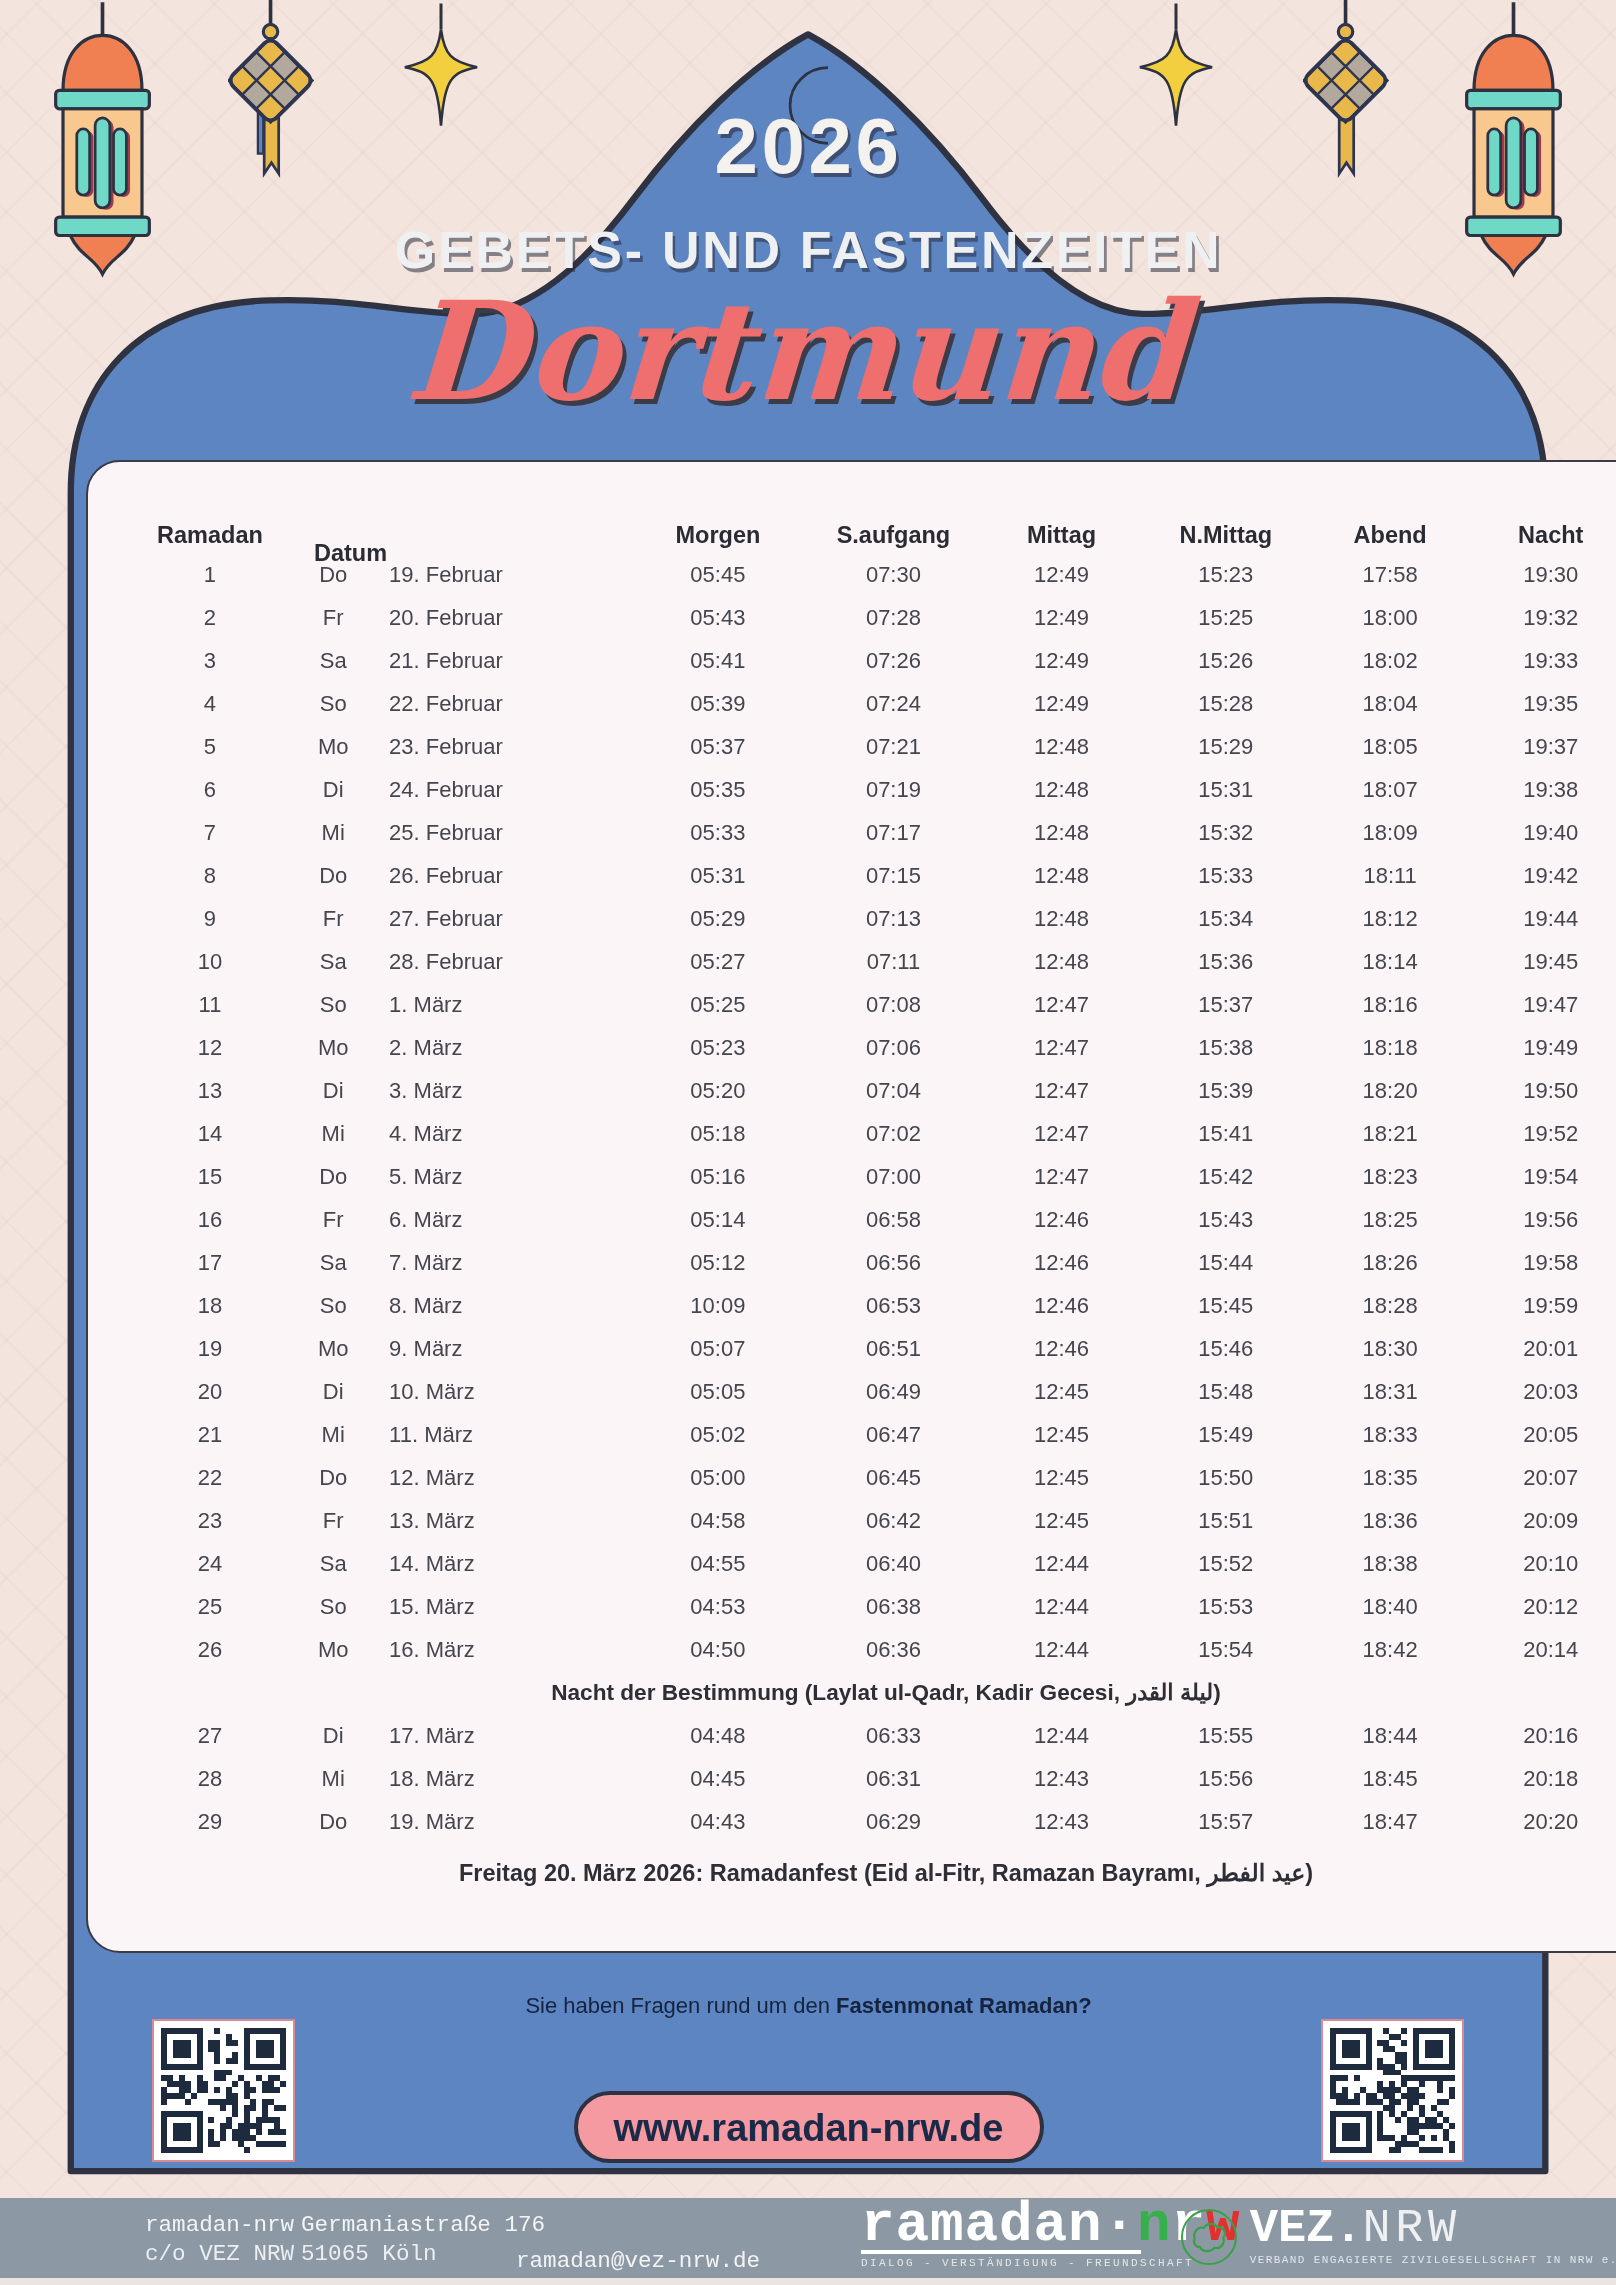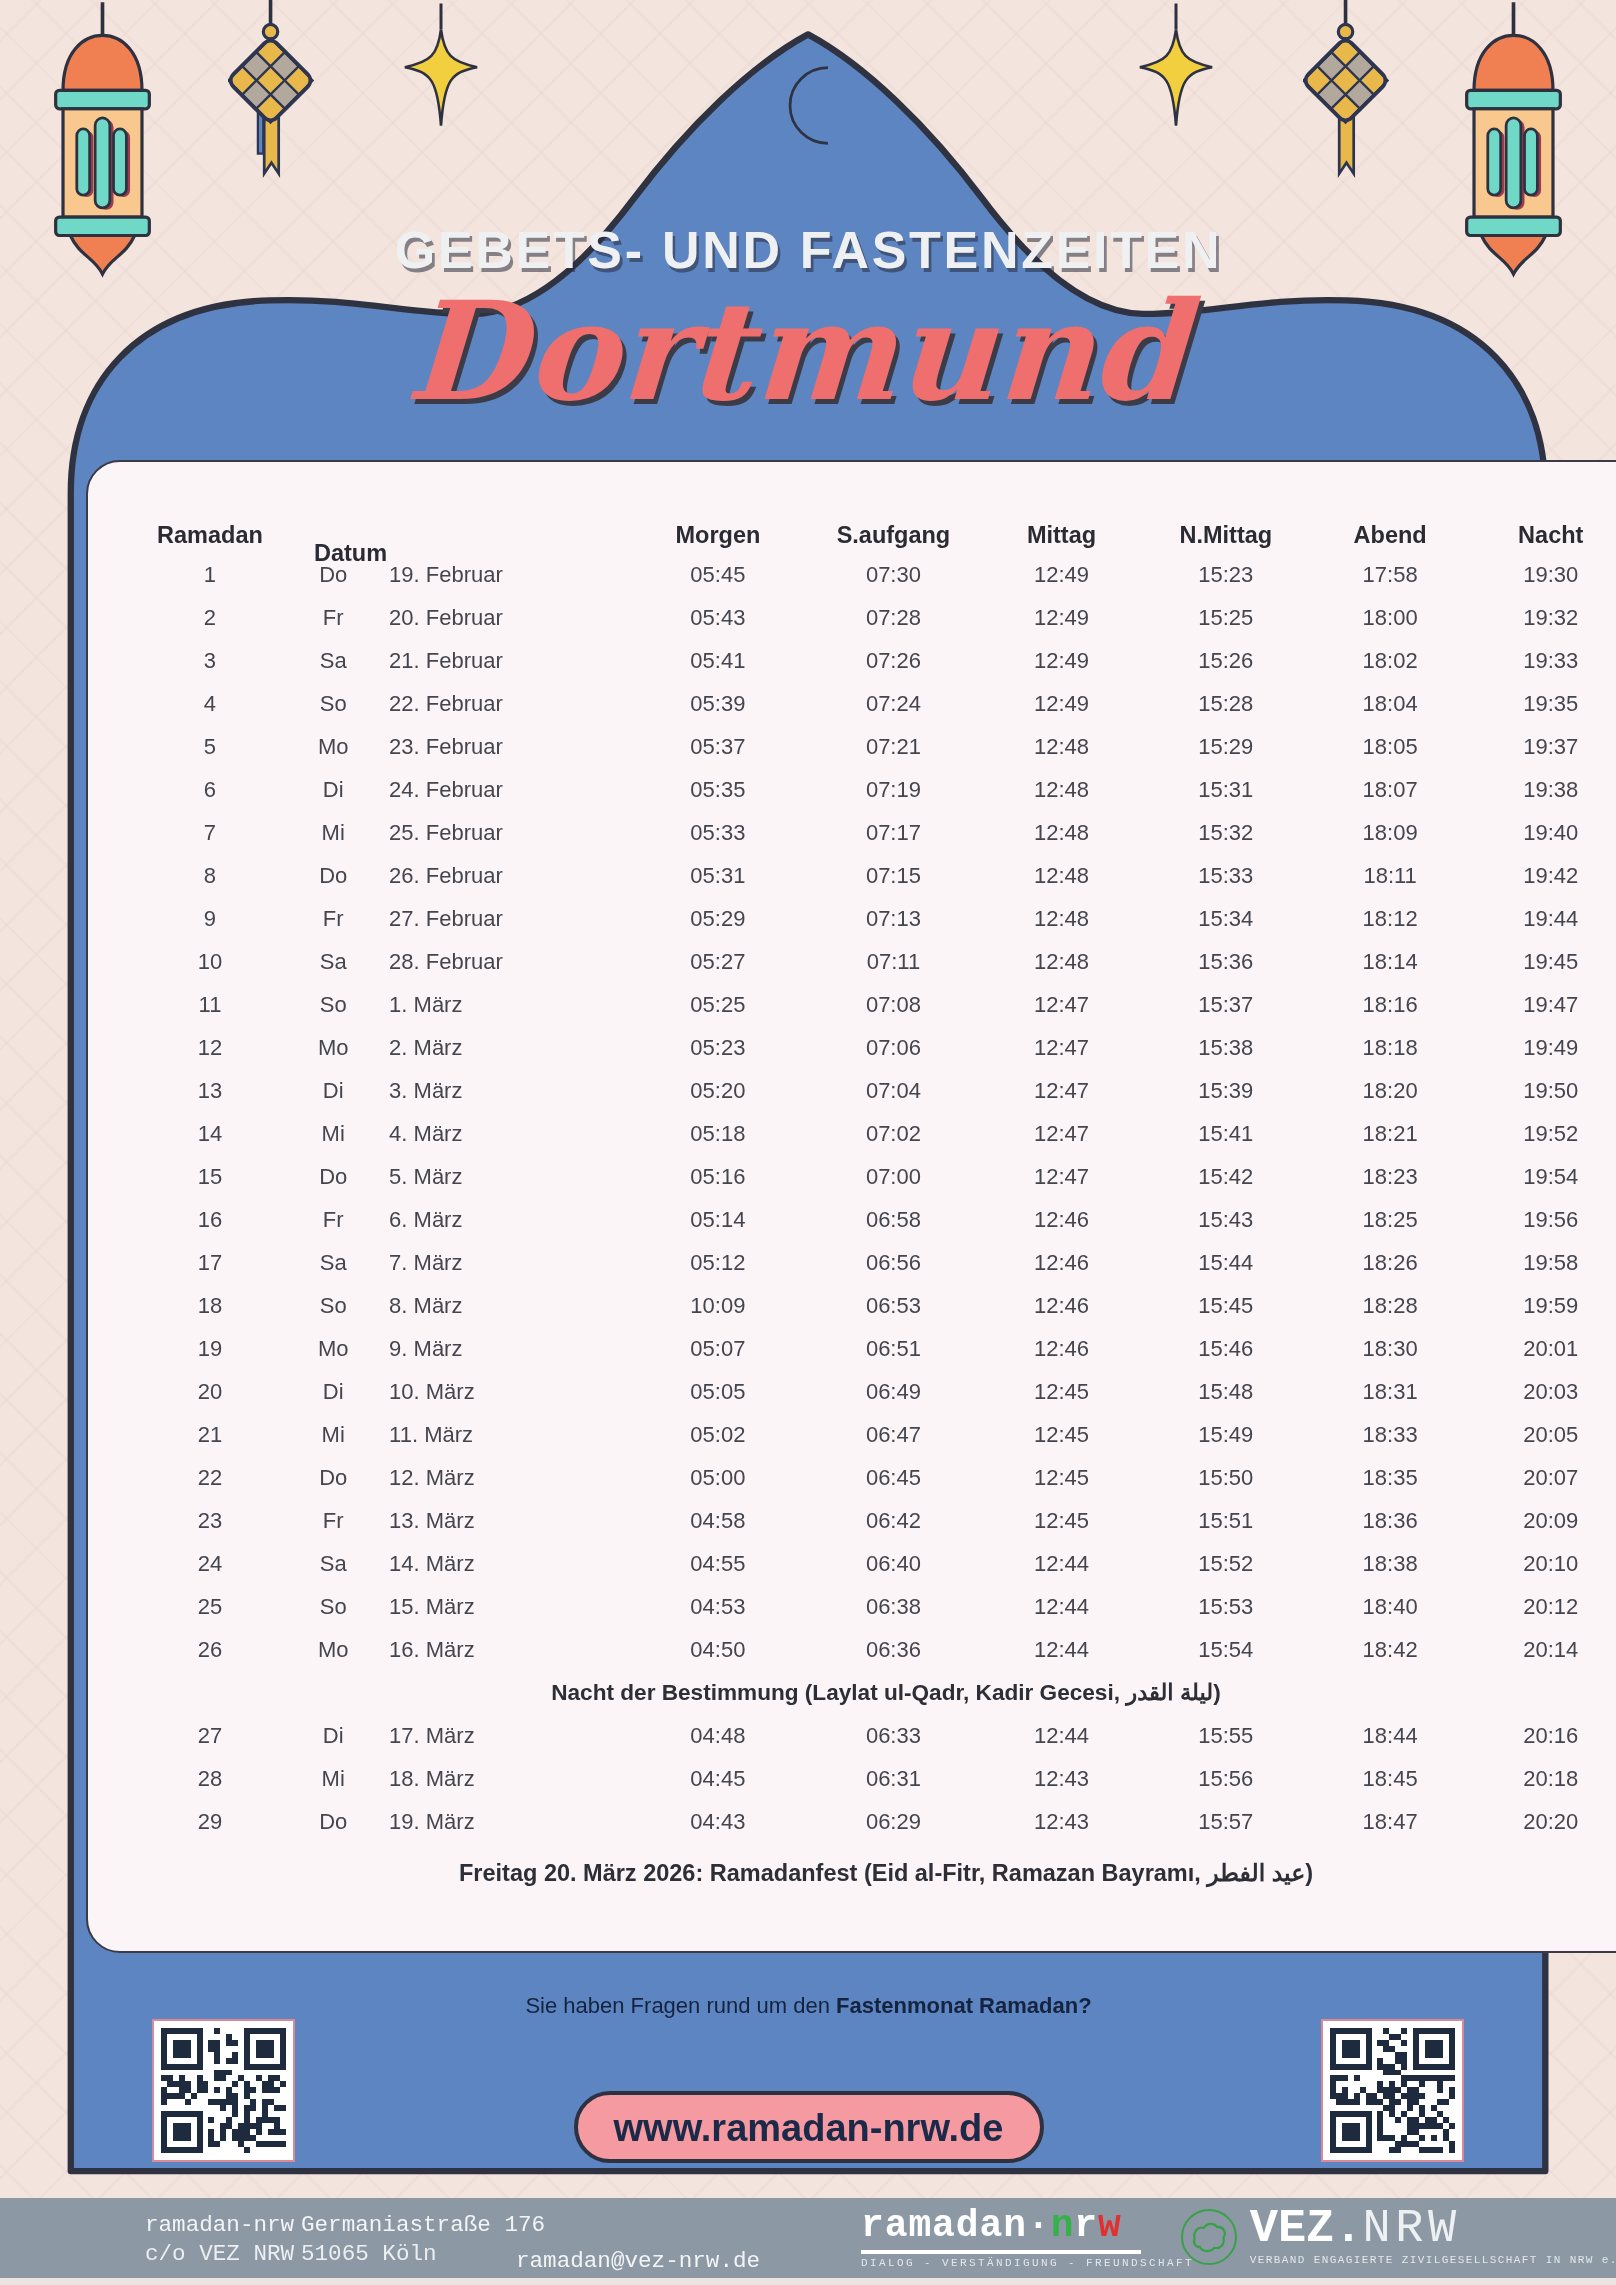--- a/index.html
+++ b/index.html
@@ -57,21 +57,21 @@
     border:2.7px solid #d98a92;padding:7.2px;}
   .qr-left{left:152px;}
   .qr-right{left:1321px;}
   
   .gray-bar{position:absolute;left:0;top:2198px;width:1617px;height:80px;
     background:#8c99a4;font-family:Liberation Mono, monospace;}
   .contact{position:absolute;top:12.7px;font-size:22.6px;line-height:29px;color:#f3f4f6;}
   .contact .l2{color:#eceef1;}
   .c1{left:145px;} .c2{left:301px;} .c3{left:516px;margin-top:36px;}
   .logo-rnrw{position:absolute;left:861px;top:5.4px;width:280px;}
-  .logo-rnrw .word{font-size:38px;font-weight:bold;color:#ffffff;letter-spacing:0.9px;line-height:45px;}
+  .logo-rnrw .word{font-size:56px;font-weight:bold;color:#ffffff;letter-spacing:0.9px;line-height:45px;}
   .logo-rnrw .n{color:#35b04a;} .logo-rnrw .r{color:#ffffff;} .logo-rnrw .w{color:#e23030;}
   .logo-rnrw .rule{height:3.6px;background:#ffffff;margin:1.8px 0 3.6px 0;}
   .logo-rnrw .tag{font-size:11px;letter-spacing:2.4px;color:#e3e7ea;white-space:nowrap;}
   .logo-vez{position:absolute;left:1181px;top:9px;display:flex;align-items:flex-start;}
   .vez-circle{width:56px;height:56px;border:2.7px solid #3aa048;border-radius:50%;
     display:flex;align-items:center;justify-content:center;margin-right:12.7px;margin-top:1.8px;}
   .vez-text .big{font-size:47px;line-height:43px;color:#ffffff;font-weight:800;}
   .vez-text .big .thin{font-weight:200;color:#eef0f2;letter-spacing:4.5px;}
   .vez-text .tag{font-size:11px;letter-spacing:1.4px;color:#e3e7ea;margin-top:3.6px;white-space:nowrap;}
   .pink-strip{position:absolute;left:0;top:2278px;width:1617px;height:8.1px;background:#ece4e0;}
@@ -169,20 +169,21 @@
     <rect x="31" y="140" width="14" height="72" rx="7" fill="#9e3a50"></rect>
     <rect x="51" y="128" width="16" height="98" rx="8" fill="#9e3a50"></rect>
     <rect x="71" y="140" width="14" height="72" rx="7" fill="#9e3a50"></rect>
     <rect x="27" y="138" width="14" height="72" rx="7" fill="#6fd8c6" stroke="#2e3240" stroke-width="3"></rect>
     <rect x="47" y="126" width="16" height="98" rx="8" fill="#6fd8c6" stroke="#2e3240" stroke-width="3"></rect>
     <rect x="67" y="138" width="14" height="72" rx="7" fill="#6fd8c6" stroke="#2e3240" stroke-width="3"></rect>
     <rect x="4" y="234" width="102" height="20" rx="4" fill="#6fd8c6" stroke="#2e3240" stroke-width="3.5"></rect>
     <path d="M20,254 C30,276 46,278 55,296 C64,278 80,276 90,254 Z" fill="#f08052" stroke="#2e3240" stroke-width="3.5"></path>
   </svg>
 
+  <div class="hdr-year">2026</div>
   <div class="hdr-title">GEBETS- UND FASTENZEITEN</div>
   <div class="hdr-city">Dortmund</div>
 
   <div class="card">
     <div>
         <div class="t-row t-head">
           <div class="cell h-ramadan">Ramadan</div>
           <div class="cell h-datum" style="grid-column: span 2;">Datum</div>
           <div class="cell">Morgen</div>
           <div class="cell">S.aufgang</div>

